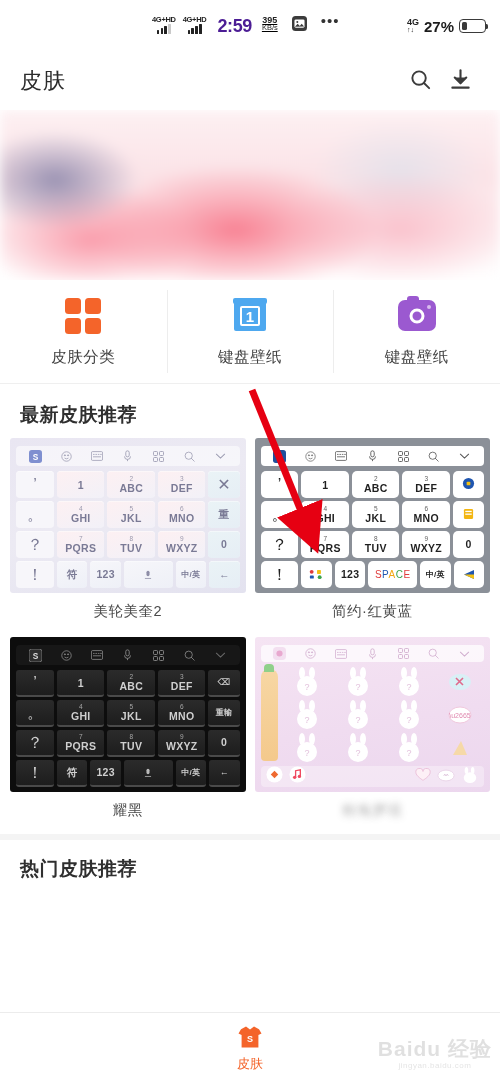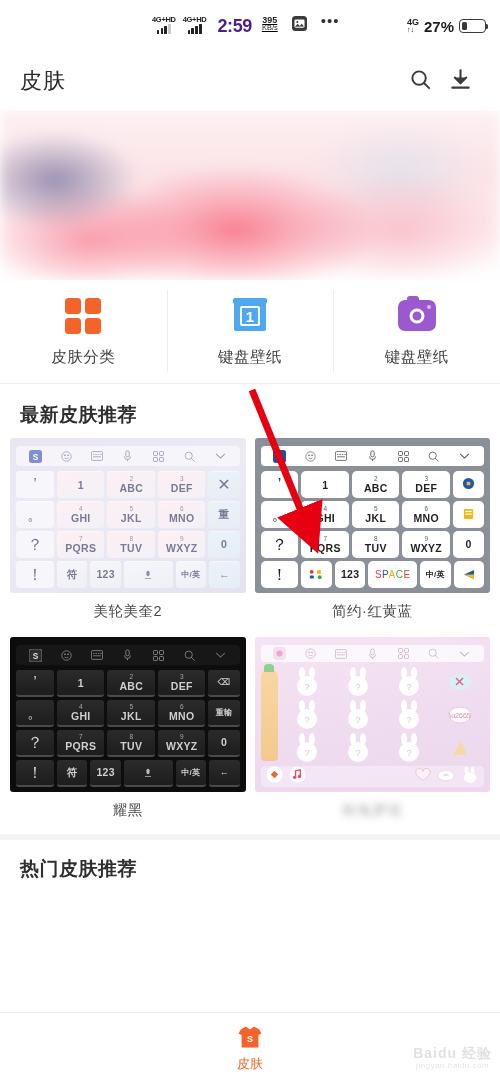--- a/index.html
+++ b/index.html
@@ -169,21 +169,21 @@
   .shirt .sv{ display:block;}
   .facebtn{ width:25px;height:25px;border-radius:50%;background:#6e6e6e;position:relative;}
   .facebtn .e1{position:absolute;left:5.5px;top:8px;width:4px;height:4px;border-radius:50%;background:#fff;}
   .facebtn .e2{position:absolute;right:4.5px;top:7px;width:6px;height:2.4px;background:#fff;
                transform:rotate(18deg);border-radius:1px;}
   .facebtn .m{position:absolute;left:8px;bottom:5px;width:10px;height:5px;background:#fff;border-radius:0 0 5px 5px;}
 
   
   .wm{ position:absolute; right:8px; bottom:14px; z-index:30; opacity:.30; text-align:center;
        font-family:"Liberation Sans",sans-serif; pointer-events:none;}
-  .wm .big{ font-size:14px; font-weight:bold; color:#9a9a9a; letter-spacing:1px;}
+  .wm .big{ font-size:21px; font-weight:bold; color:#9a9a9a; letter-spacing:1px;}
   .wm .small{ font-size:8px; color:#a5a5a5; letter-spacing:.5px; margin-top:-2px;}
 </style>
 </head>
 <body>
 
 <div class="statusbar">
   <div class="sb-left">
     <div class="sig">
       <div class="sig-tag">4G+HD</div>
       <div class="bars dim">

